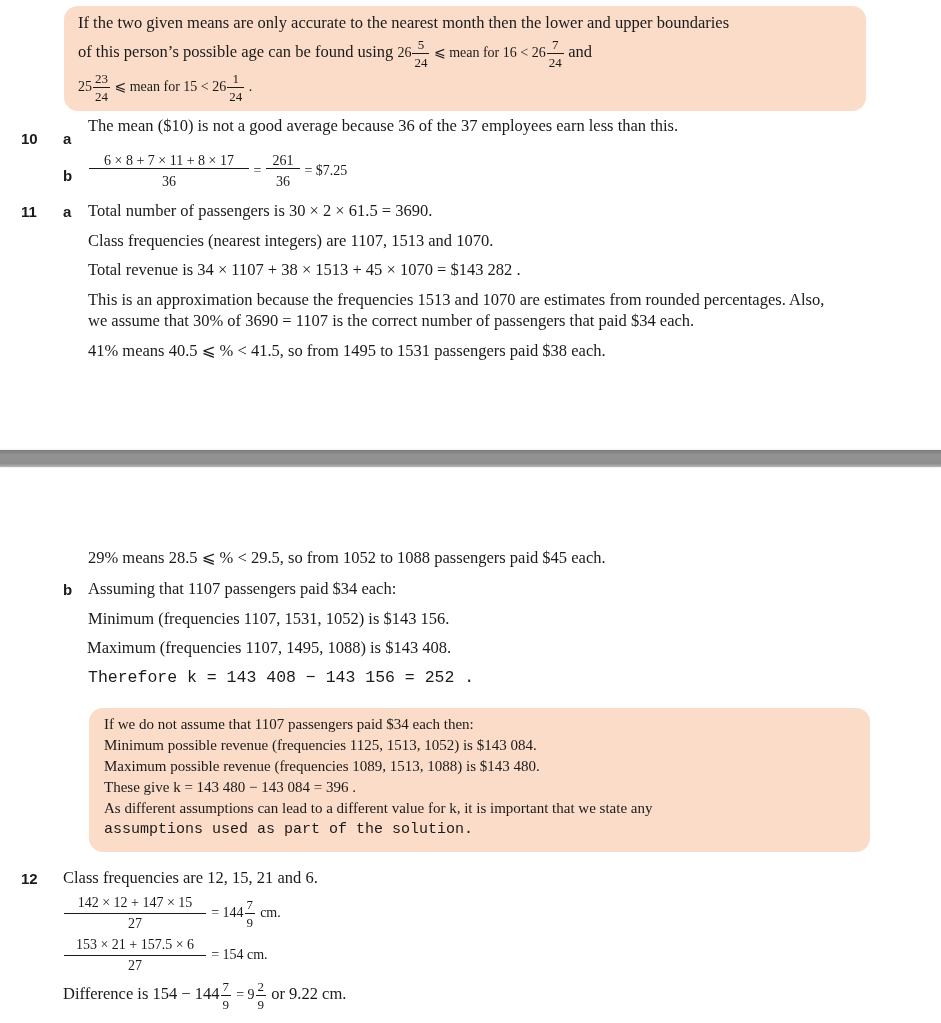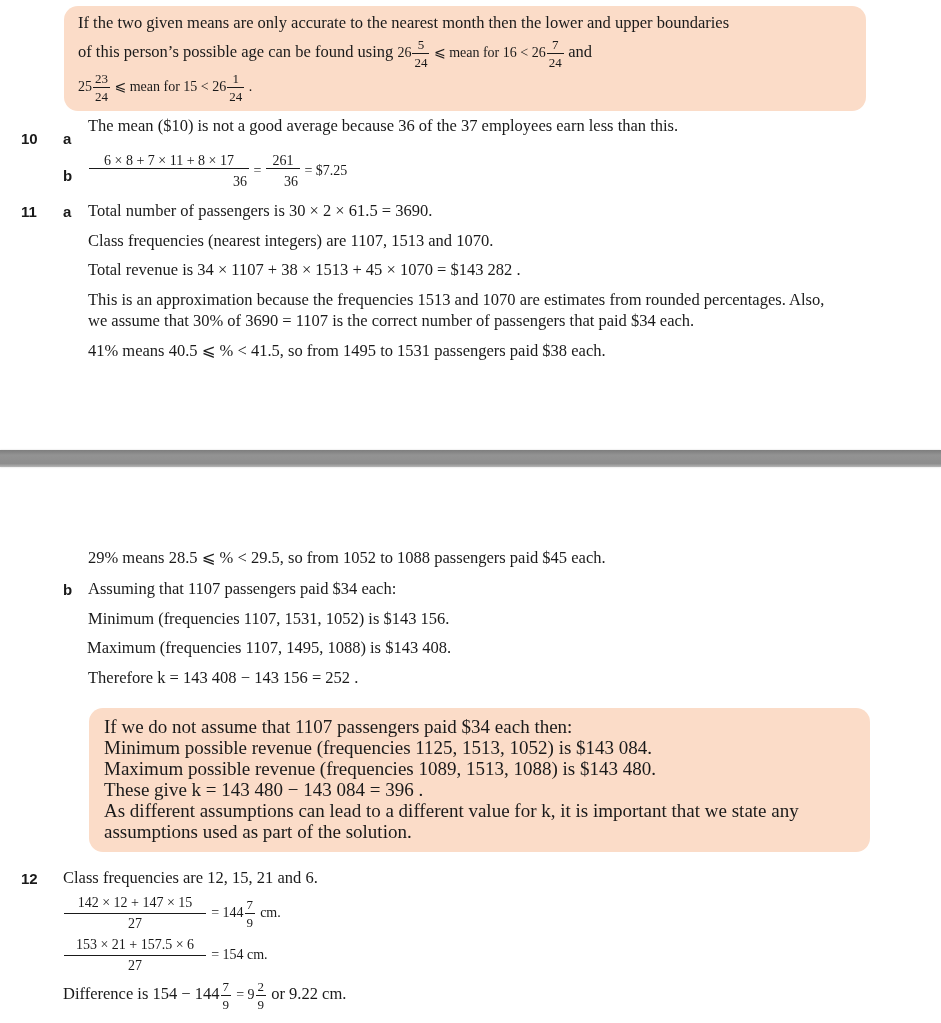--- a/index.html
+++ b/index.html
@@ -26,27 +26,27 @@
     display:inline-block; vertical-align:middle; text-align:center;
     line-height:1; margin:0 1px;
   }
   .frac > span { display:block; padding:0 2px; }
   .frac > span.num { border-bottom:1px solid #1a1a1a; padding-bottom:3px; }
   .frac > span.den { padding-top:3px; }
   .frac.small { font-size:13px; }
   .frac.small > span.num { padding-bottom:2px; }
   .frac.small > span.den { padding-top:2px; }
   .frac.wide > span.num { padding-bottom:0; }
-  .frac.wide > span.den { padding-top:6px;text-align:right; }
+  .frac.wide > span.den { padding-top:6px; }
   .divider {
     position:absolute; left:0; top:450px; width:941px; height:17px;
     background:linear-gradient(#7d7d7d, #939393 30%, #8e8e8e 80%, #b5b5b5);
     box-shadow:0 0 2px #d8d8d8;
   }
-  .cbox-line { position:absolute; white-space:nowrap; font-size:19px; }
+  .cbox-line { position:absolute; white-space:nowrap; font-size:15px; }
 </style>
 </head>
 <body>
 
 <div class="callout" style="left:64px; top:6px; width:802px; height:105px;"></div>
 
 <div class="abs" style="left:78px; top:13px;">If the two given means are only accurate to the nearest month then the lower and upper boundaries</div>
 
 <div class="abs" style="left:78px; top:38px;">
   <span>of this person’s possible age can be found using</span>
@@ -87,29 +87,29 @@
 <div class="abs" style="left:88px; top:341px;">41% means 40.5 ⩽ % &lt; 41.5, so from 1495 to 1531 passengers paid $38 each.</div>
 
 <div class="divider"></div>
 
 <div class="abs" style="left:88px; top:548px;">29% means 28.5 ⩽ % &lt; 29.5, so from 1052 to 1088 passengers paid $45 each.</div>
 
 <div class="part" style="left:63px; top:581px;">b</div>
 <div class="abs" style="left:88px; top:579px;">Assuming that 1107 passengers paid $34 each:</div>
 <div class="abs" style="left:88px; top:609px;">Minimum (frequencies 1107, 1531, 1052) is $143 156.</div>
 <div class="abs" style="left:87px; top:638px;">Maximum (frequencies 1107, 1495, 1088) is $143 408.</div>
-<div class="abs" style="left:88px; top:668px;">Therefore k = 143 408 − 143 156 = 252 .</div>
+<div class="abs" style="left:88px; top:668px;font-family:Liberation Mono, monospace;">Therefore k = 143 408 − 143 156 = 252 .</div>
 
 <div class="callout" style="left:89px; top:708px; width:781px; height:144px;"></div>
 <div class="cbox-line" style="left:104px; top:716px;">If we do not assume that 1107 passengers paid $34 each then:</div>
 <div class="cbox-line" style="left:104px; top:737px;">Minimum possible revenue (frequencies 1125, 1513, 1052) is $143 084.</div>
 <div class="cbox-line" style="left:104px; top:758px;">Maximum possible revenue (frequencies 1089, 1513, 1088) is $143 480.</div>
 <div class="cbox-line" style="left:104px; top:779px;">These give k = 143 480 − 143 084 = 396 .</div>
 <div class="cbox-line" style="left:104px; top:800px;">As different assumptions can lead to a different value for k, it is important that we state any</div>
-<div class="cbox-line" style="left:104px; top:821px;">assumptions used as part of the solution.</div>
+<div class="cbox-line" style="left:104px; top:821px;font-family:Liberation Mono, monospace;">assumptions used as part of the solution.</div>
 
 <div class="qnum" style="left:21px; top:870px;">12</div>
 <div class="abs" style="left:63px; top:868px;">Class frequencies are 12, 15, 21 and 6.</div>
 
 <div class="abs" style="left:63px; top:896px;">
   <span class="frac math" style="width:142px;"><span class="num">142 × 12 + 147 × 15</span><span class="den">27</span></span>
   <span class="math">= 144</span><span class="frac small math"><span class="num">7</span><span class="den">9</span></span>
   <span class="math">cm.</span>
 </div>
 

